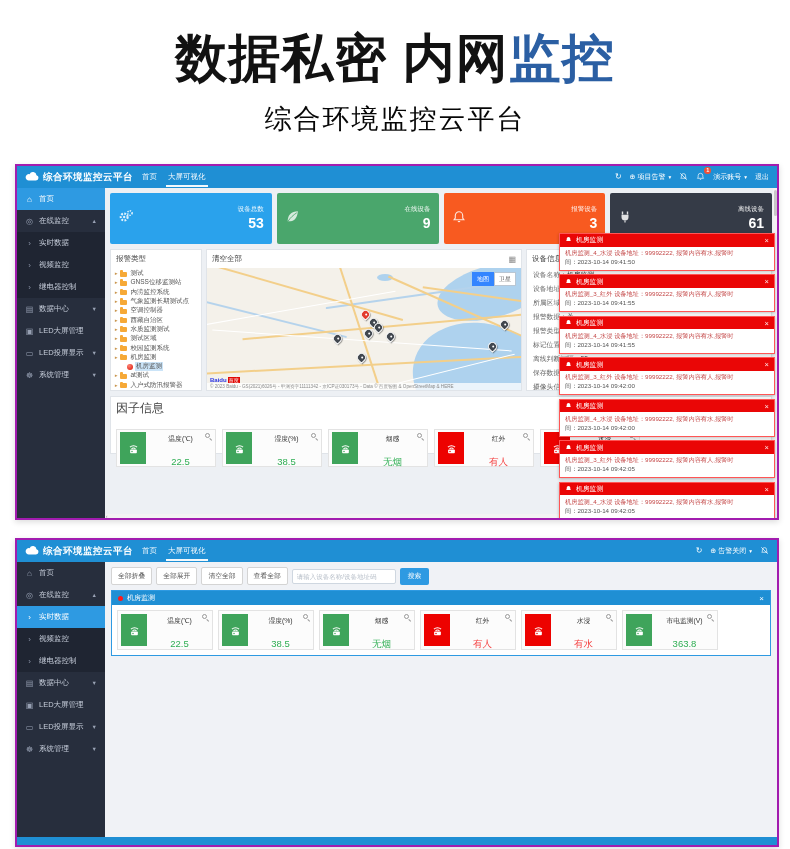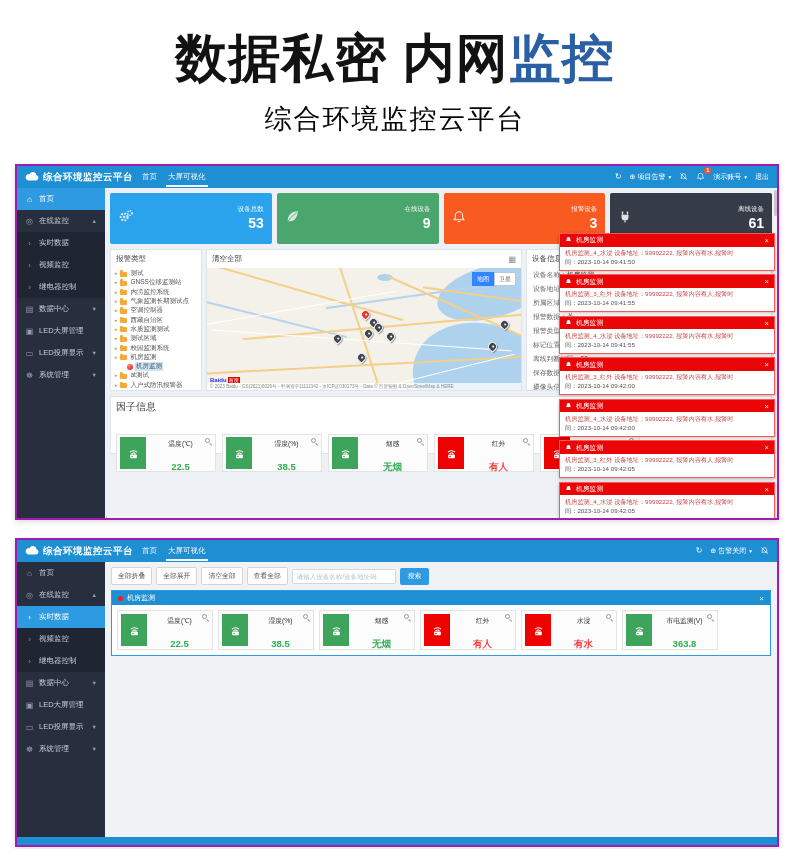--- a/index.html
+++ b/index.html
@@ -100,28 +100,28 @@
   .baidu{position:absolute;left:3px;bottom:7px;font-size:6px;font-weight:bold;color:#2932e1;display:flex;align-items:center;gap:1px;z-index:5}
   .baidu .b2{background:#e10601;color:#fff;font-size:5px;padding:0 1px;font-weight:normal}
   .attr{position:absolute;left:0;right:0;bottom:0;font-size:4.6px;color:#8b8b8b;background:rgba(255,255,255,.75);padding:1px 3px;white-space:nowrap;overflow:hidden;z-index:4}
 
   .infopanel{width:246px;flex-shrink:0}
   .inforow{display:flex;padding:1.6px 6px;font-size:6.8px;line-height:1.6;white-space:nowrap}
   .ilabel{color:#666;flex-shrink:0}
   .ival{color:#333;overflow:hidden}
 
   .factors{height:58px;background:#fff;border:1px solid #e0e4e9;padding:3px 5px;flex-shrink:0}
-  .ftitle{font-size:10px;color:#444;margin-bottom:20px}
+  .ftitle{font-size:12px;color:#444;margin-bottom:12px}
   .cards{display:flex;gap:6px}
   .scard{width:100px;height:38px;background:#fcfcfc;border:1px solid #e3e3e3;display:flex;align-items:center;position:relative;flex-shrink:0}
   .sicon-box{width:26px;height:32px;margin-left:3px;background:#3fa45b;display:flex;align-items:center;justify-content:center;flex-shrink:0}
   .scard.alarm .sicon-box{background:#ed0200}
   .sc-mid{flex:1;text-align:center;line-height:1.5;min-width:0}
   .sc-name{font-size:6.8px;color:#333;white-space:nowrap}
-  .sc-val{font-size:9.5px;font-weight:bold;color:#2fae53}
+  .sc-val{font-size:9.5px;font-weight:normal;color:#2fae53}
   .scard.alarm .sc-val{color:#f43b3b}
   .dotc{fill:#3fa45b}
   .scard.alarm .dotc{fill:#ed0200}
   .mag{position:absolute;top:3px;right:5px;width:5px;height:5px;border:1px solid #999;border-radius:50%;cursor:pointer}
   .mag::after{content:"";position:absolute;left:4.4px;top:4.4px;width:3px;height:1px;background:#999;transform:rotate(45deg);transform-origin:0 0}
 
   .toasts{position:absolute;top:45px;right:2px;width:216px;display:flex;flex-direction:column;gap:3.5px;z-index:50}
   .toast{background:#fff;border:1px solid #f55;box-shadow:0 1px 3px rgba(0,0,0,.25)}
   .thead{background:#ea0606;height:12.5px;display:flex;align-items:center;gap:4px;padding:0 5px;color:#fff;font-size:6.8px}
   .tclose{margin-left:auto;font-size:7.5px;opacity:.9;cursor:pointer}

